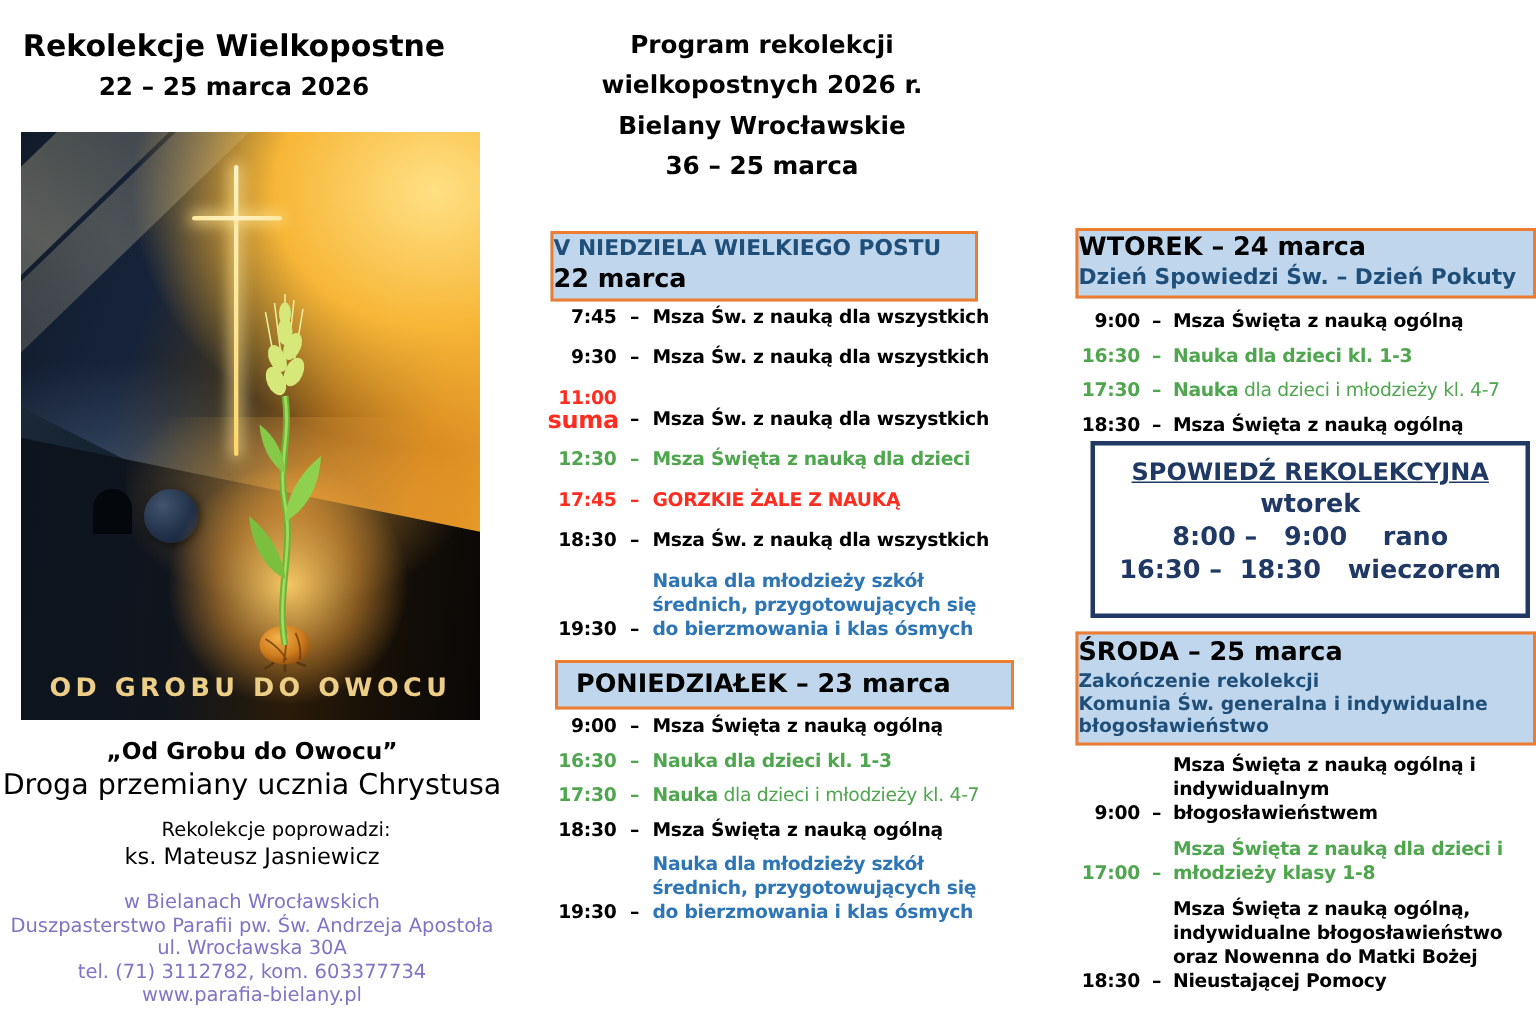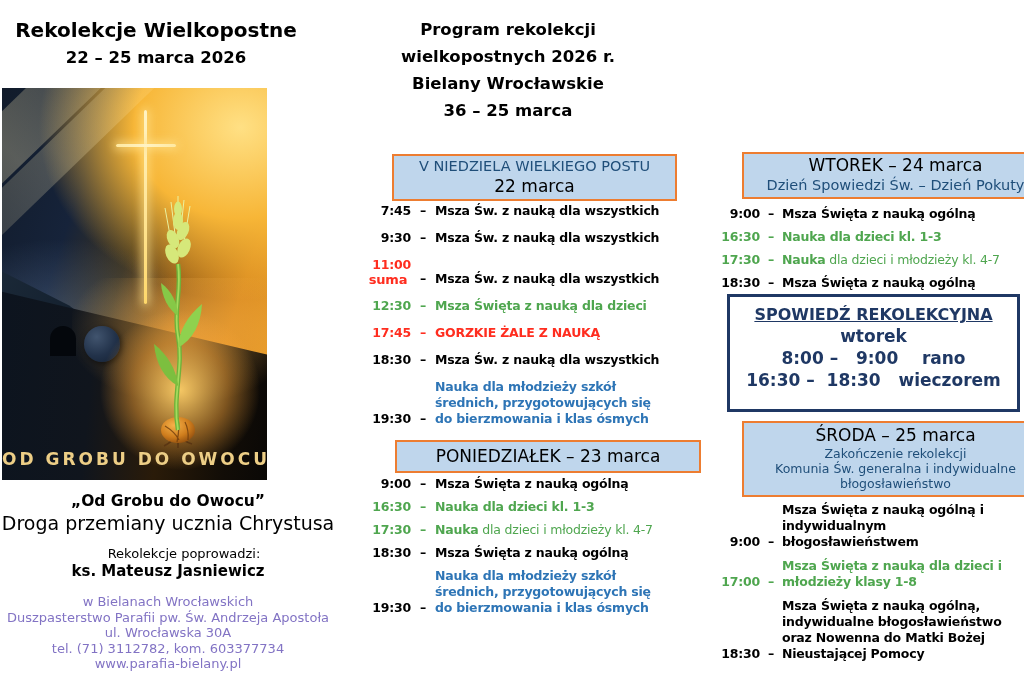--- a/index.html
+++ b/index.html
@@ -13,25 +13,25 @@
   .abs{position:absolute;}
   .ctr{text-align:center;}
 
   
   .left-title{left:0;top:18;width:312px;font-size:20px;font-weight:bold;}
   .left-dates{left:0;top:48px;width:312px;font-size:16.5px;font-weight:bold;}
   .left-title{top:18px;}
   .left-quote{left:0;top:492px;width:336px;font-size:15.5px;font-weight:bold;}
   .left-quote-sub{left:0;top:512px;width:336px;font-size:19px;}
   .left-leader-intro{left:0;top:546px;width:336px;font-size:13px;padding-left:16px;}
-  .left-leader-name{left:0;top:562px;width:336px;font-size:15px;font-weight:bold;}
+  .left-leader-name{left:0;top:562px;width:336px;font-size:15px;font-weight:normal;}
   .left-contact{left:0;top:594px;width:336px;font-size:13px;line-height:15.5px;color:var(--purple);}
 
   
-  .poster{left:2px;top:88px;width:265px;height:392px;overflow:hidden;
+  .poster{left:14px;top:88px;width:306px;height:392px;overflow:hidden;
     background:
       radial-gradient(ellipse 280px 240px at 90% 10%, #ffe084 0%, #f7b637 38%, rgba(247,182,55,0) 72%),
       linear-gradient(108deg,#111b2a 0%,#16233a 28%,#3e3420 46%,#9a5f17 62%,#d8891f 78%,#f0a62e 100%);}
   .beam{position:absolute;background:linear-gradient(rgba(255,240,190,0),rgba(255,240,190,.30) 45%,rgba(255,240,190,0));
         transform-origin:top center;}
   .beam.b1{left:170px;top:-130px;width:52px;height:600px;transform:rotate(46deg);}
   .beam.b2{left:235px;top:-120px;width:34px;height:600px;transform:rotate(46deg);opacity:.8;}
   .haze{position:absolute;left:-30px;top:150px;width:220px;height:160px;
         background:radial-gradient(ellipse at 40% 50%, rgba(130,160,200,.28) 0%, rgba(130,160,200,0) 70%);}
   .ground{position:absolute;inset:0;
@@ -54,22 +54,22 @@
   .glow-seed{position:absolute;left:96px;top:222px;width:164px;height:160px;border-radius:50%;
         background:radial-gradient(circle, rgba(255,208,105,.95) 0%, rgba(255,170,60,.45) 42%, rgba(255,170,60,0) 70%);}
   .sprout{position:absolute;left:136px;top:106px;width:80px;height:256px;}
   .poster-caption{position:absolute;left:0;bottom:11px;width:100%;text-align:center;
         color:var(--gold);font-weight:bold;font-size:17px;letter-spacing:3px;white-space:nowrap;}
 
   
   .center-header{left:360px;top:16px;width:296px;font-size:16.5px;font-weight:bold;line-height:27px;}
 
   
-  .day-box{background:var(--box_fill);border:2px solid var(--box_border);text-align:center;
-           font-weight:normal;padding:1px 0 2px 0;margin-left:25px;}
+  .day-box{background:var(--box_fill);border:2px solid var(--box_border);text-align:left;
+           font-weight:bold;padding:1px 0 2px 0;}
   .day-box .sz-lg{font-size:17px;line-height:21px;}
   .day-box .sz-md{font-size:14.5px;line-height:19px;}
   .day-box .sz-sm{font-size:12.5px;line-height:15px;}
   .box-sunday{left:367px;top:154px;width:281px;}
   .box-monday{left:370px;top:440px;width:278px;padding:4px 12px;}
   .box-tuesday{left:717px;top:152px;width:303px;}
   .box-wednesday{left:717px;top:421px;width:303px;padding:2px 0 4px 0;}
 
   
   .sched{font-weight:bold;}
@@ -79,21 +79,21 @@
   .sched-wednesday{left:716px;top:502px;width:308px;}
   .row{display:flex;align-items:flex-end;font-size:12.5px;line-height:16px;letter-spacing:-0.2px;}
   .sched-sunday .row{margin-bottom:11px;}
   .sched-monday .row, .sched-tuesday .row{margin-bottom:7px;}
   .sched-wednesday .row{margin-bottom:8px;}
   .row .t{width:46px;text-align:right;flex:none;}
   .sched-tuesday .row .t,.sched-wednesday .row .t{width:44px;}
   .row .d{width:24px;text-align:center;flex:none;}
   .sched-tuesday .row .d,.sched-wednesday .row .d{width:22px;}
   .row .x{flex:1;}
-  .sub{font-size:13px;line-height:14px;text-align:center;}
+  .sub{font-size:16px;line-height:14px;text-align:center;}
 
   .s-black{color:var(--text);} .s-navy{color:var(--navy);} .s-red{color:var(--red);}
   .s-green{color:var(--green);} .s-blue{color:var(--blue);}
   .s-green-light{color:var(--green);font-weight:normal;}
 
   
   .confession{left:727px;top:294px;width:283px;border:3px solid var(--navy_dark);
         background:#fff;text-align:center;color:var(--navy_dark);font-weight:bold;padding:7px 2px 18px 2px;}
   .conf-title{font-size:16px;line-height:21px;text-decoration:underline;}
   .conf-line{font-size:17px;line-height:22px;}

